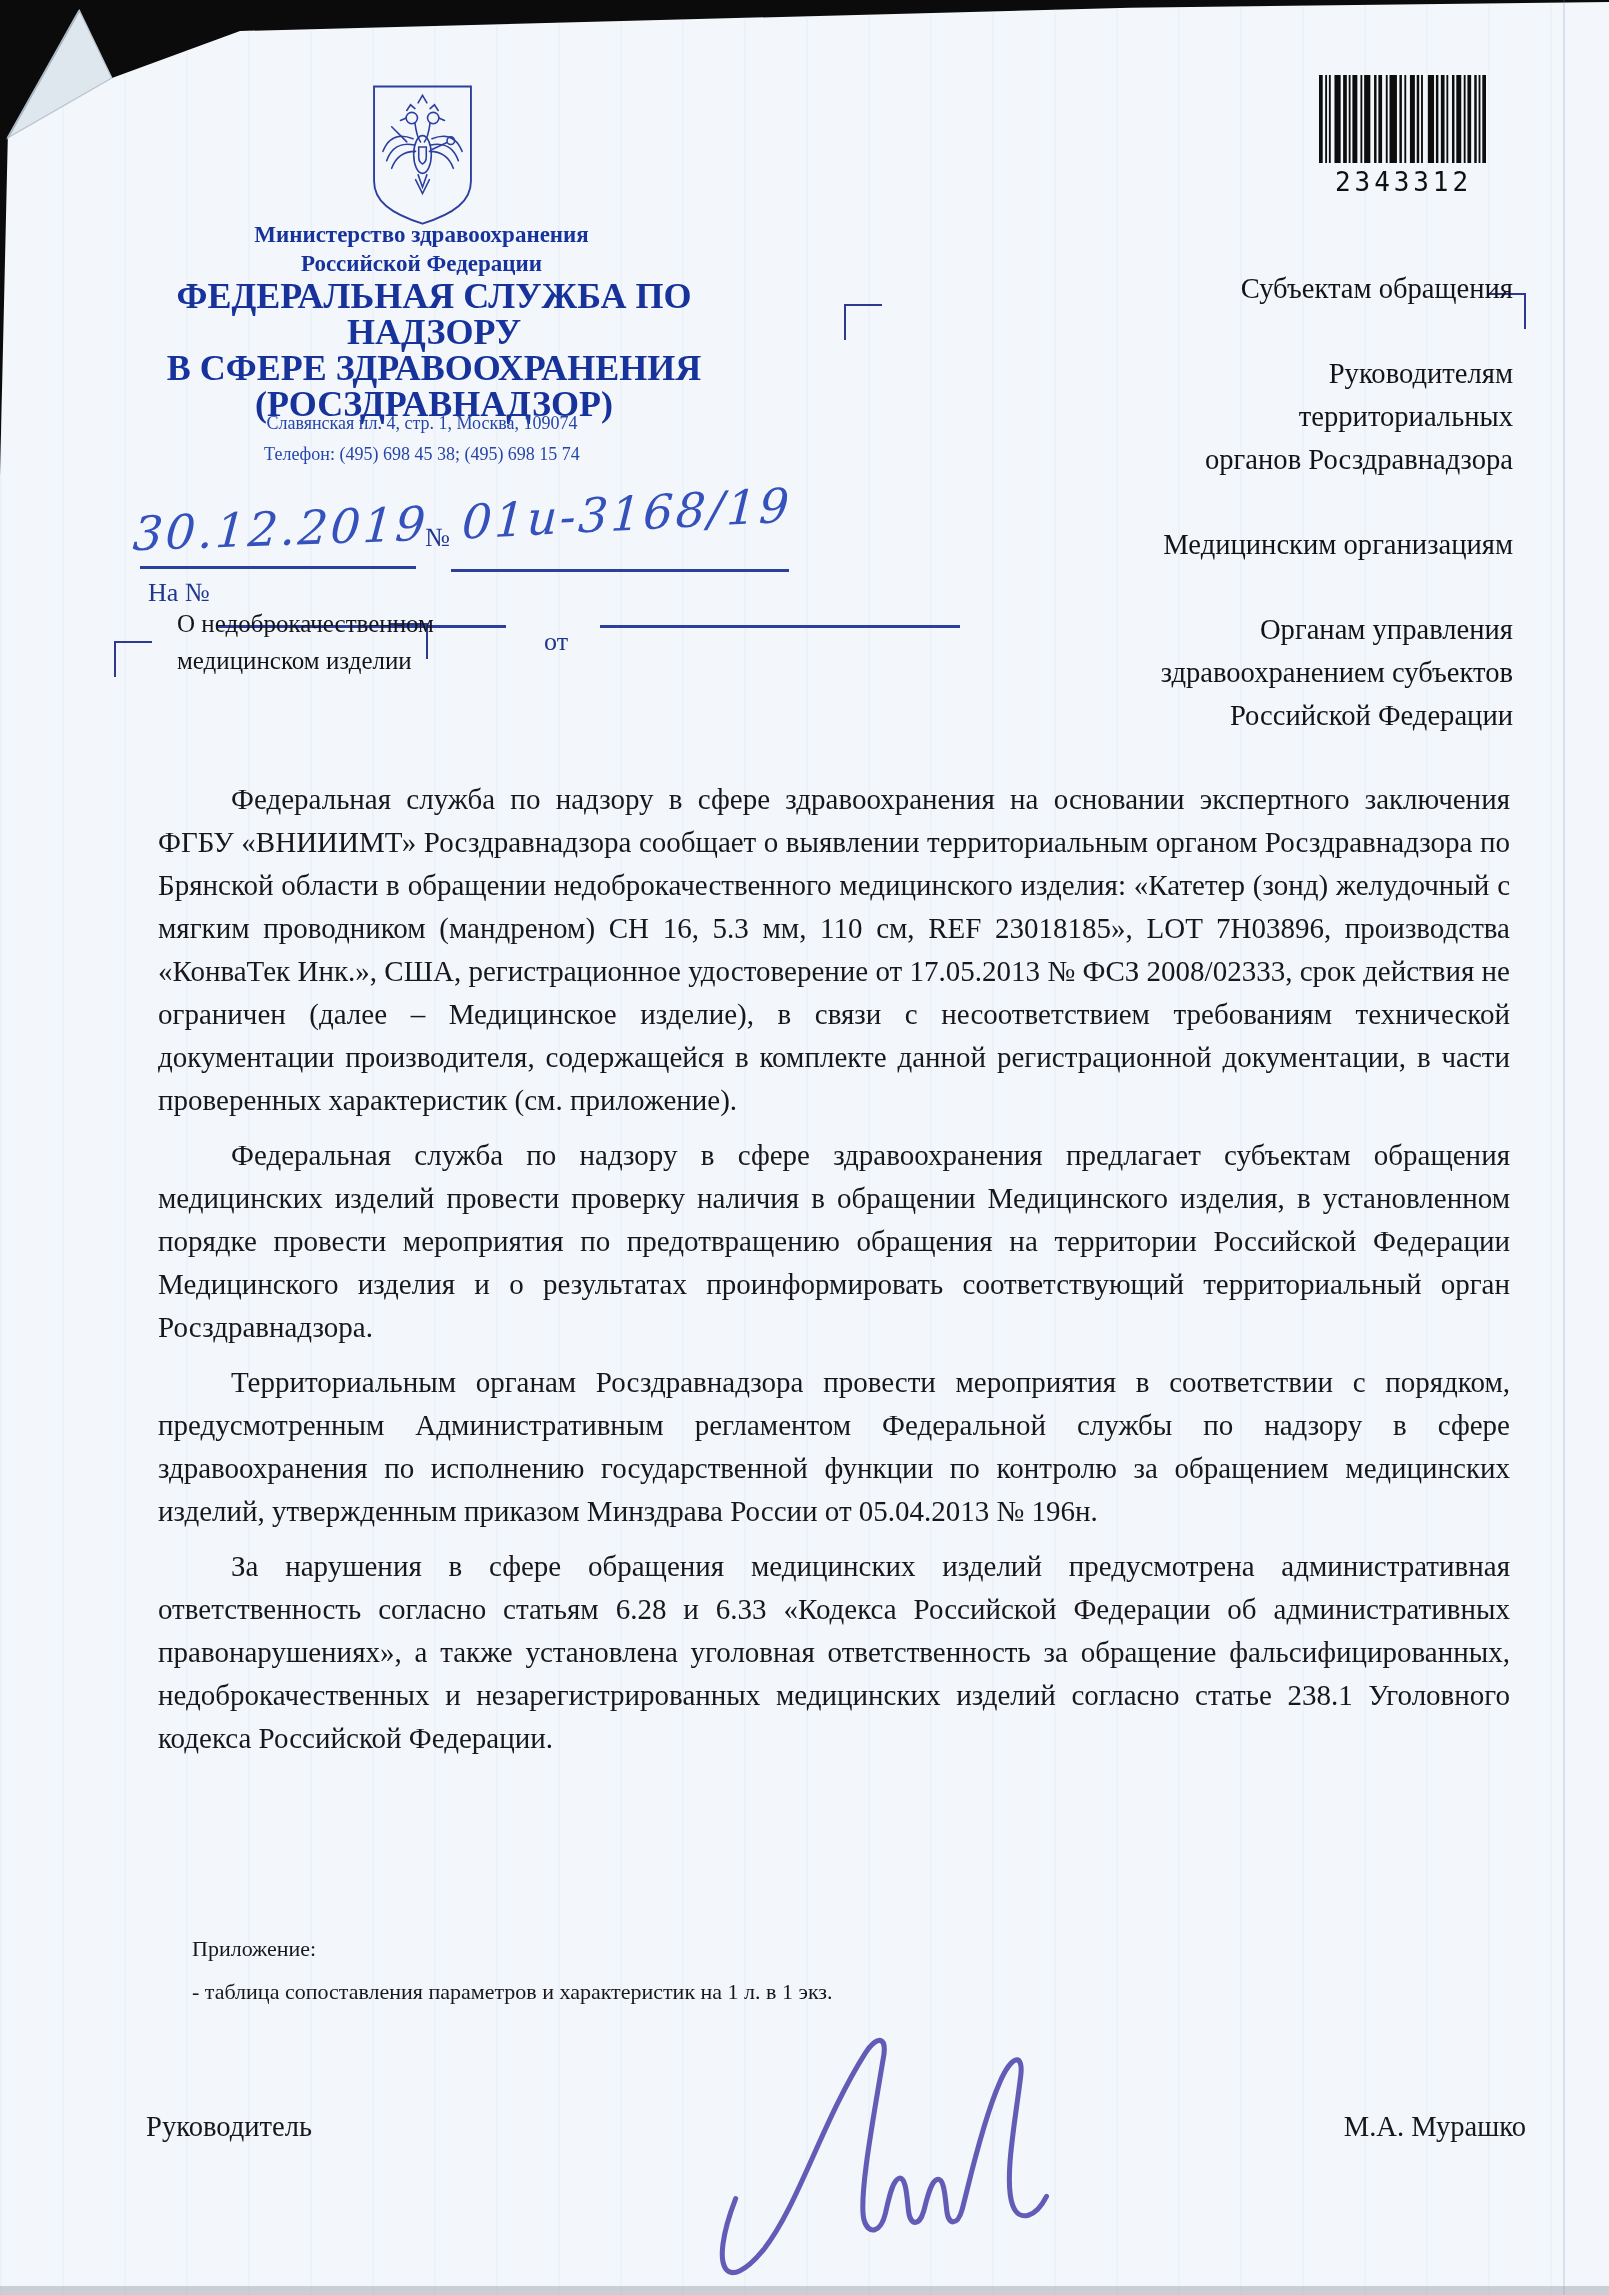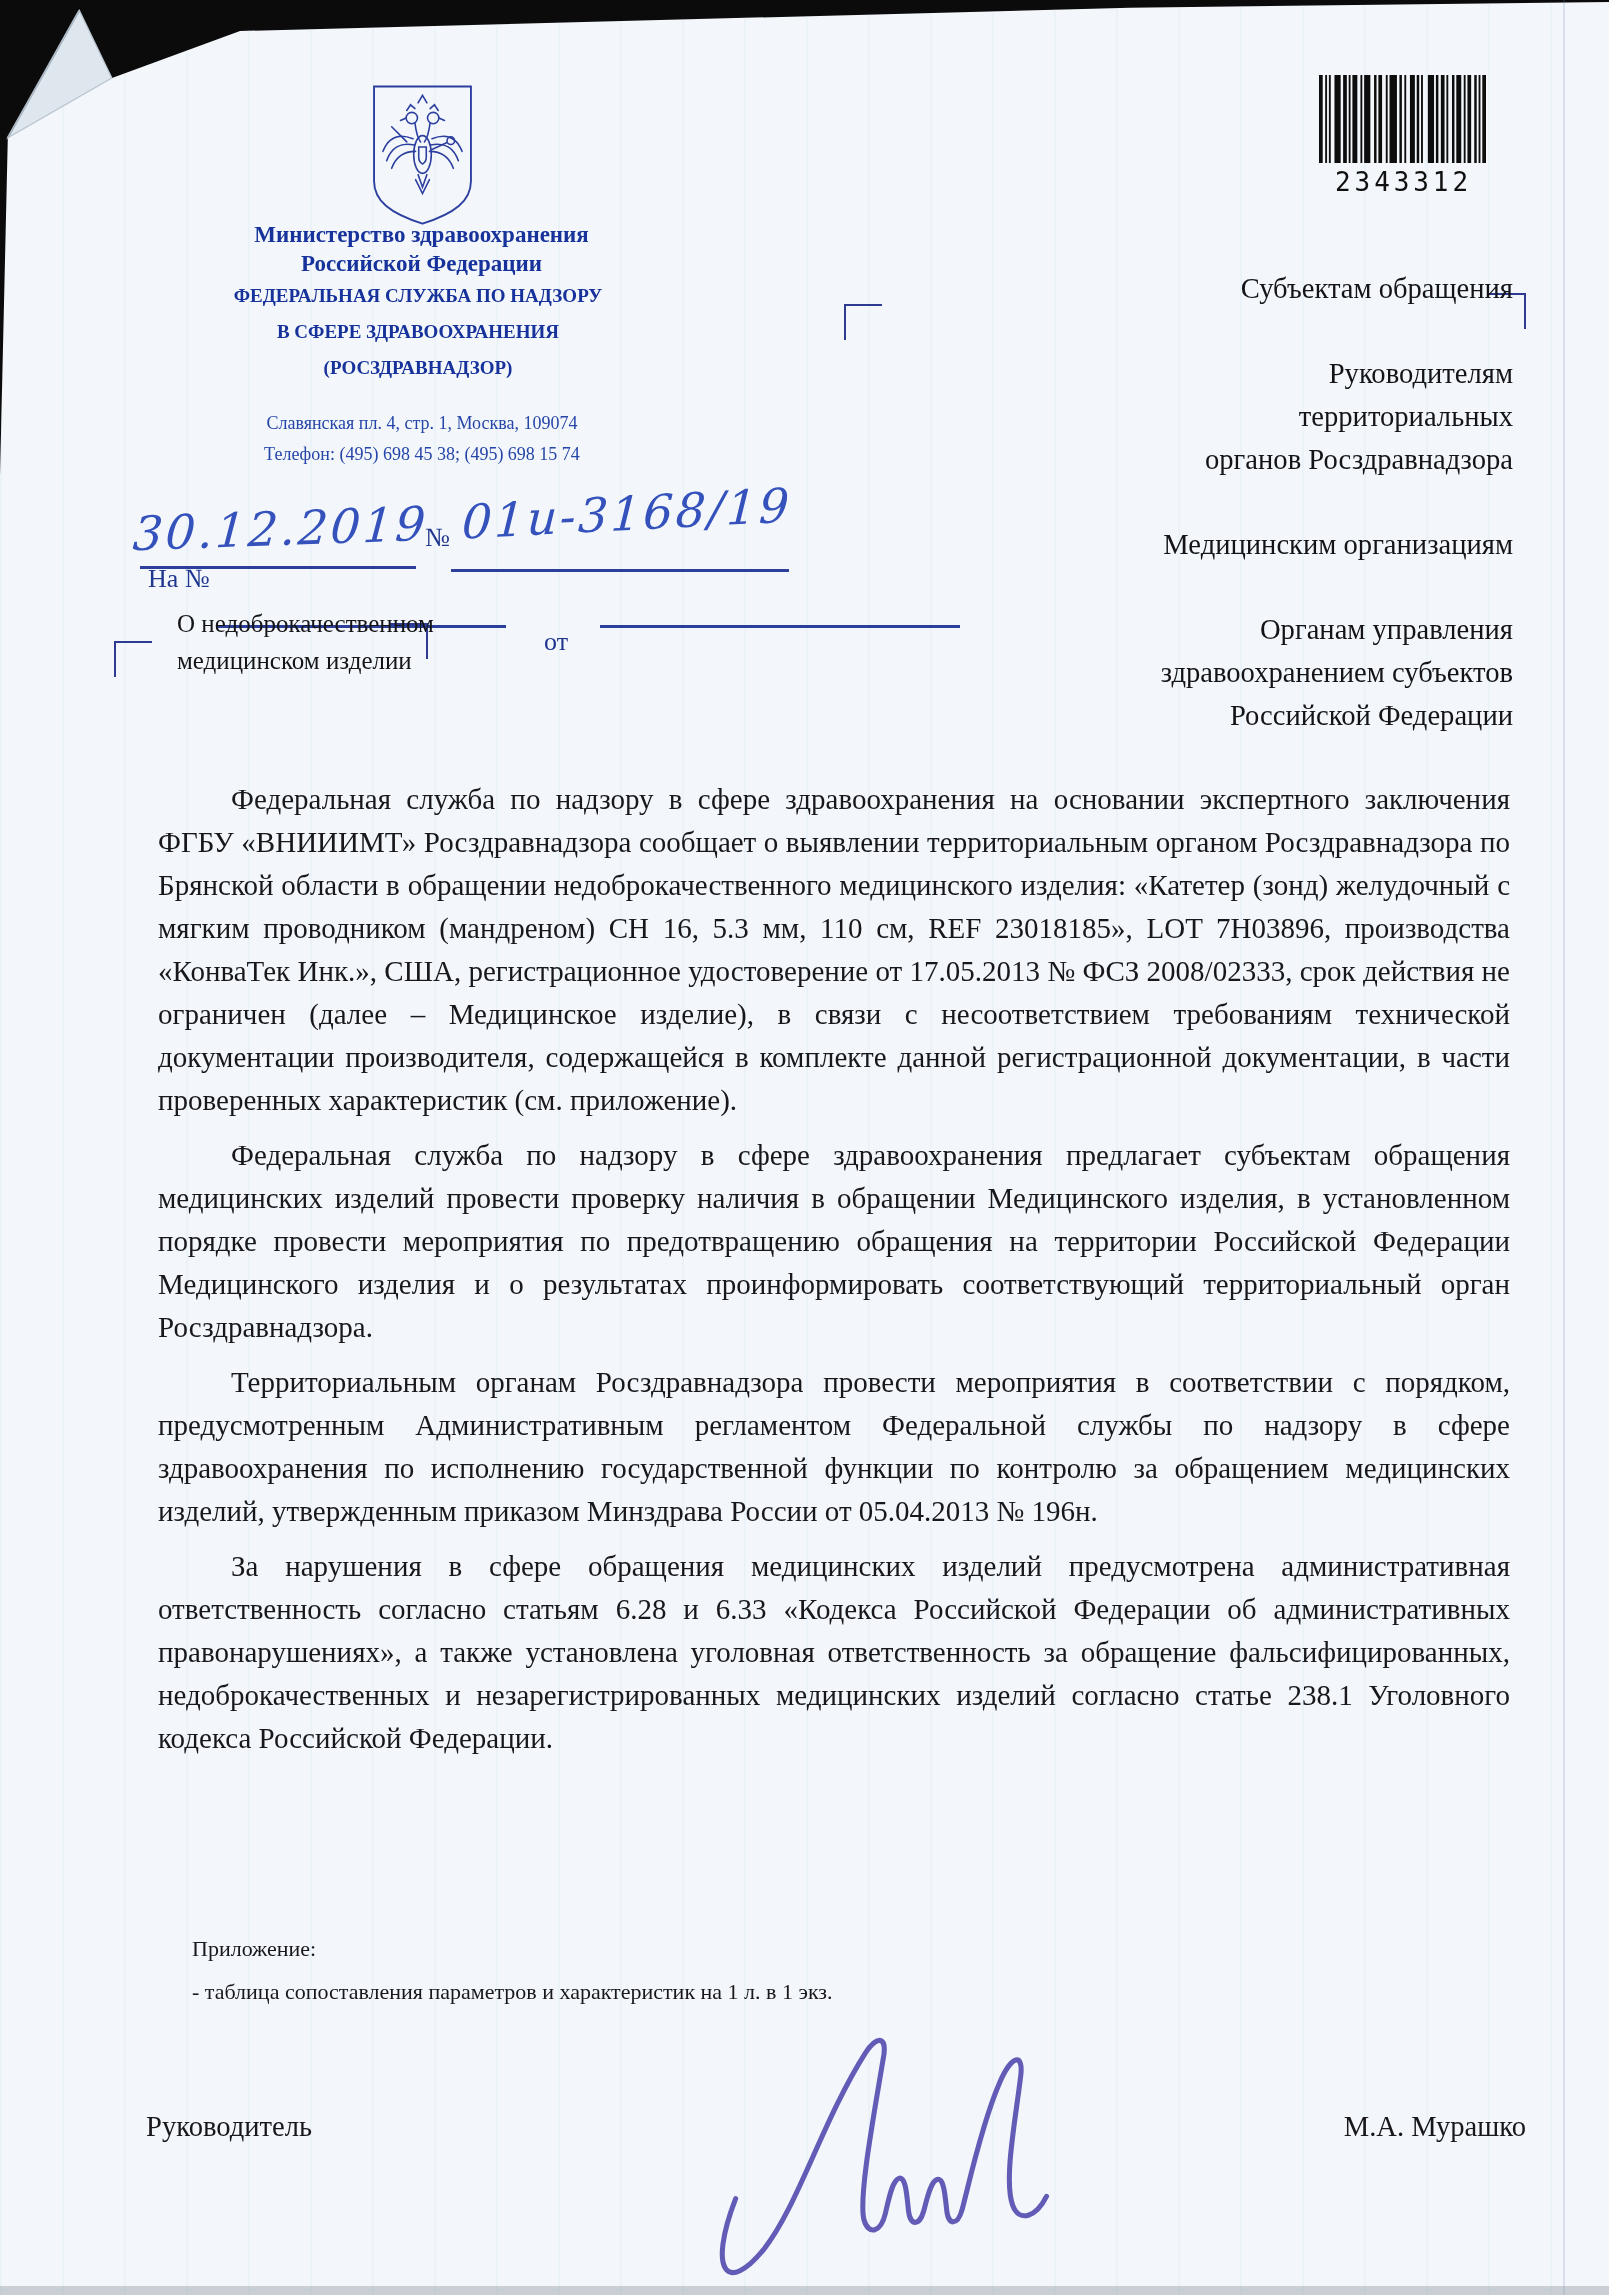--- a/index.html
+++ b/index.html
@@ -15,21 +15,21 @@
   .paper::after{
     content:"";position:absolute;inset:0;
     background:repeating-linear-gradient(90deg, rgba(208,224,240,0.22) 0 1.9px, rgba(0,0,0,0) 1.9px 62px);
   }
   .content{position:absolute;inset:0;}
   .abs{position:absolute;}
   .blue{color:#17339b;}
   .formblue{color:#20368f;}
   .center{text-align:center;}
   .ministry{left:149px;top:221px;width:545px;font-size:23px;font-weight:bold;line-height:28.6px;}
-  .agency{left:87px;top:278px;width:662px;font-size:19px;font-weight:bold;line-height:36px;}
+  .agency{left:103px;top:278px;width:662px;font-size:36px;font-weight:bold;line-height:36px;}
   .addr{left:91px;top:408px;width:662px;font-size:18px;line-height:30.5px;color:#2545a8;}
   .hand{
     font-family:"DejaVu Serif", serif;font-style:italic;color:#3552bc;
     letter-spacing:2.6px;white-space:nowrap;
   }
   .hand-date{left:133px;top:501px;font-size:47px;transform:rotate(-2deg) skewX(-6deg);}
   .hand-ref{left:462px;top:486px;font-size:47px;transform:rotate(-3deg) skewX(-6deg);}
   .uline{height:2.6px;background:#2b3f9b;}
   .formlabel{font-size:26px;}
   .subject{left:177px;top:605px;width:279px;font-size:25px;line-height:37px;color:#151518;}
@@ -142,21 +142,21 @@
     <div>Славянская пл. 4, стр. 1, Москва, 109074</div>
     <div>Телефон: (495) 698 45 38; (495) 698 15 74</div>
   </div>
 
   <div class="abs hand hand-date">30.12.2019</div>
   <div class="abs uline" style="left:140px;top:566px;width:276px;"></div>
   <div class="abs formlabel formblue" style="left:425px;top:523px;">№</div>
   <div class="abs hand hand-ref">01и-3168/19</div>
   <div class="abs uline" style="left:451px;top:569px;width:338px;"></div>
 
-  <div class="abs formlabel formblue" style="left:148px;top:564px;">На №</div>
+  <div class="abs formlabel formblue" style="left:148px;top:578px;">На №</div>
   <div class="abs uline" style="left:217px;top:625px;width:289px;"></div>
   <div class="abs formlabel formblue" style="left:544px;top:588px;margin-top:39px;">от</div>
   <div class="abs uline" style="left:600px;top:625px;width:360px;"></div>
 
   <div class="abs bracket b-tl" style="left:114px;top:641px;"></div>
   <div class="abs bracket b-tr" style="left:390px;top:623px;"></div>
   <div class="abs subject">
     <div>О недоброкачественном</div>
     <div>медицинском изделии</div>
   </div>

